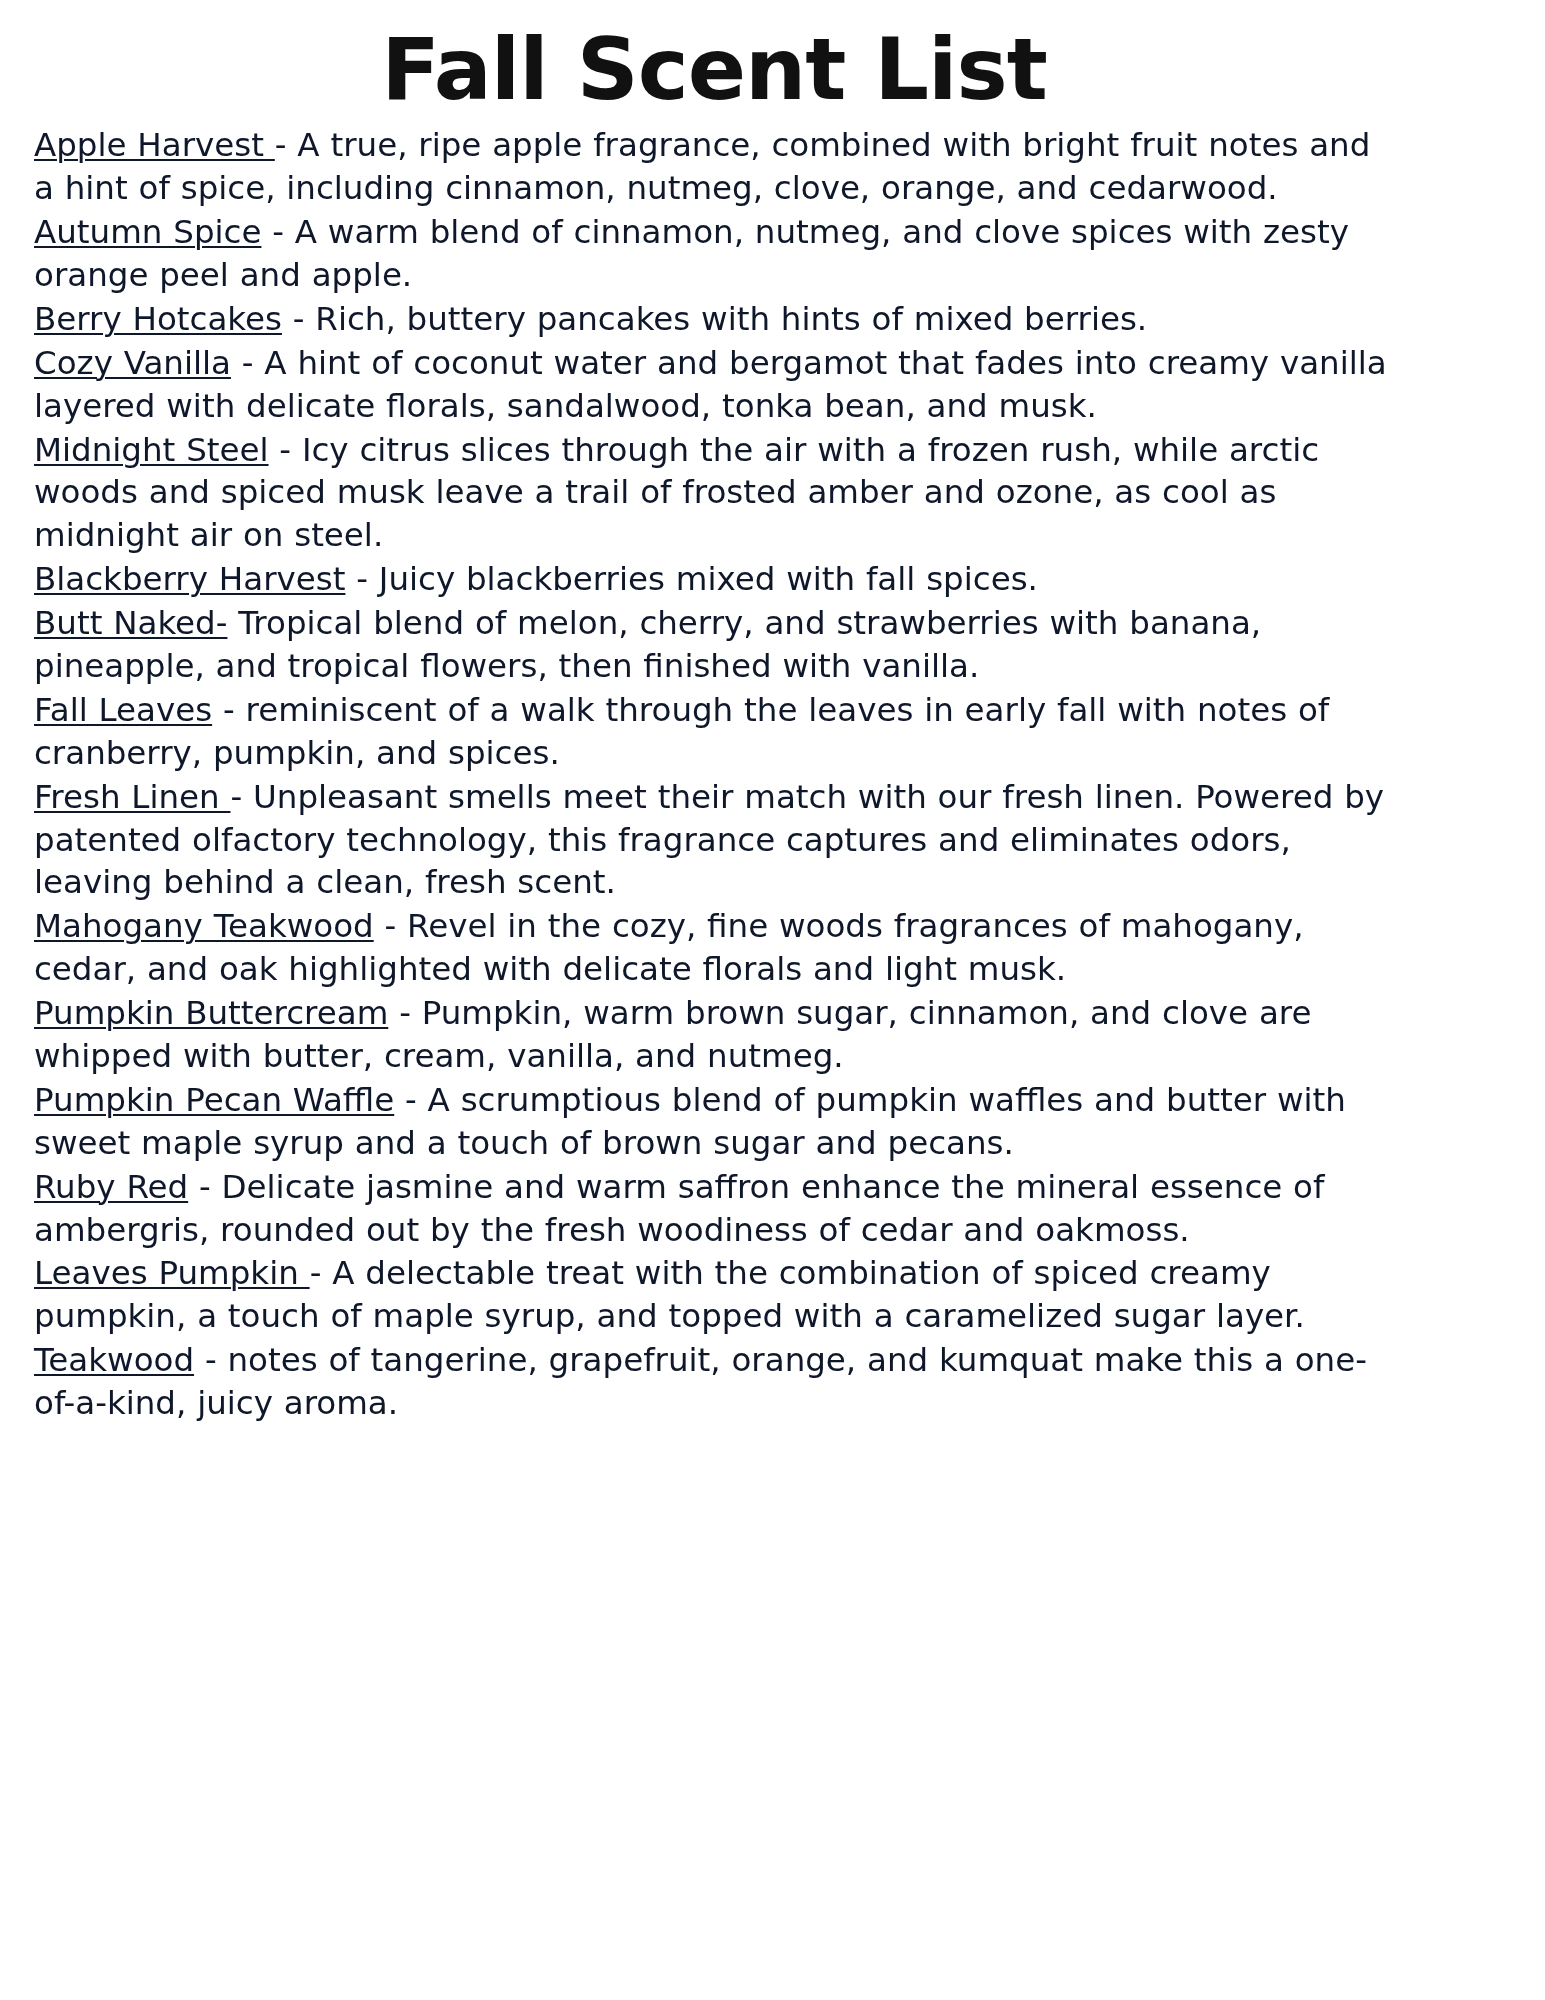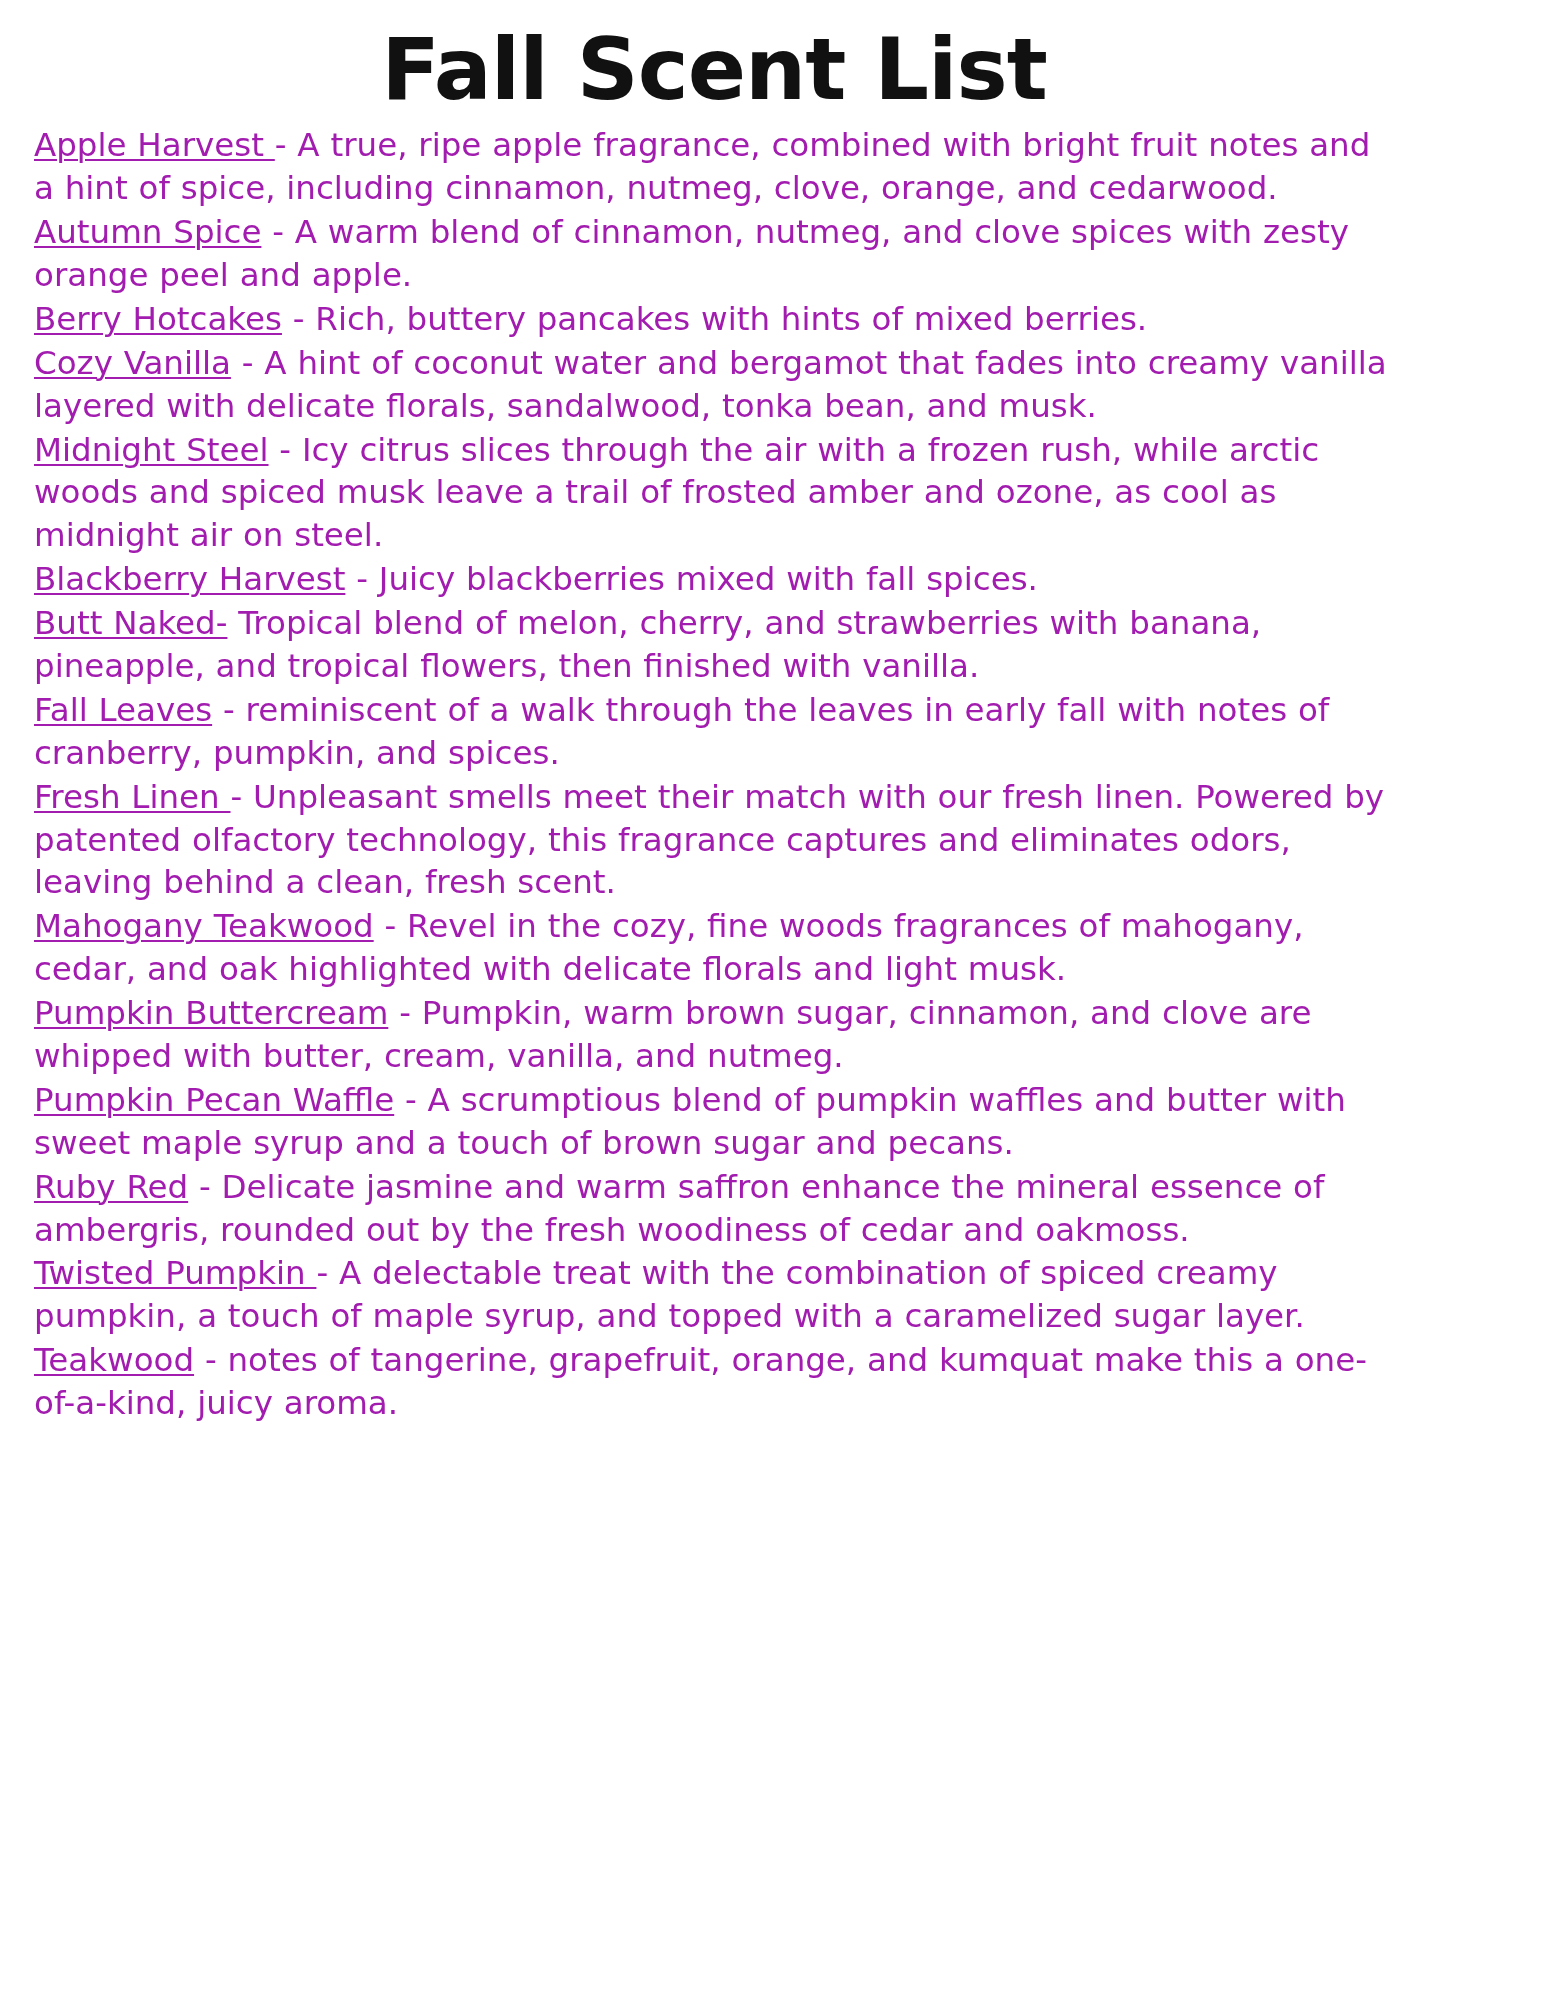--- a/index.html
+++ b/index.html
@@ -35,21 +35,21 @@
   .scent-list {
     margin: 0;
     padding: 0;
     list-style: none;
   }
   .scent-entry {
     font-size: 32.5px;
     line-height: 1.32;
     margin: 0 0 1px 0;
     text-align: left;
-    color: #a21caf;
+    color: #0f172a;
     word-spacing: 0.5px;
   }
   .scent-name {
     text-decoration: underline;
     text-underline-offset: 3px;
     text-decoration-thickness: 2px;
   }
   .scent-desc {
     text-decoration: none;
   }
@@ -109,21 +109,21 @@
 
     <li class="scent-entry">
       <span class="scent-name">Pumpkin Pecan Waffle</span><span class="scent-desc"> - A scrumptious blend of pumpkin waffles and butter with sweet maple syrup and a touch of brown sugar and pecans.</span>
     </li>
 
     <li class="scent-entry">
       <span class="scent-name">Ruby Red</span><span class="scent-desc"> - Delicate jasmine and warm saffron enhance the mineral essence of ambergris, rounded out by the fresh woodiness of cedar and oakmoss.</span>
     </li>
 
     <li class="scent-entry">
-      <span class="scent-name">Twisted Pumpkin </span><span class="scent-desc">- A delectable treat with the combination of spiced creamy pumpkin, a touch of maple syrup, and topped with a caramelized sugar layer.</span>
+      <span class="scent-name">Leaves Pumpkin </span><span class="scent-desc">- A delectable treat with the combination of spiced creamy pumpkin, a touch of maple syrup, and topped with a caramelized sugar layer.</span>
     </li>
 
 
     <li class="scent-entry">
       <span class="scent-name">Teakwood</span><span class="scent-desc"> - notes of tangerine, grapefruit, orange, and kumquat make this a one-of-a-kind, juicy aroma.</span>
     </li>
 
   </ul>
 </div>
 

